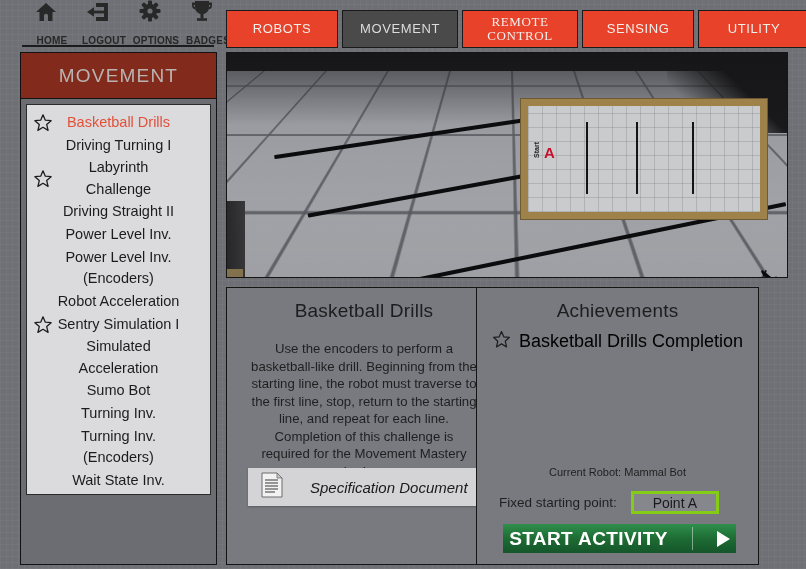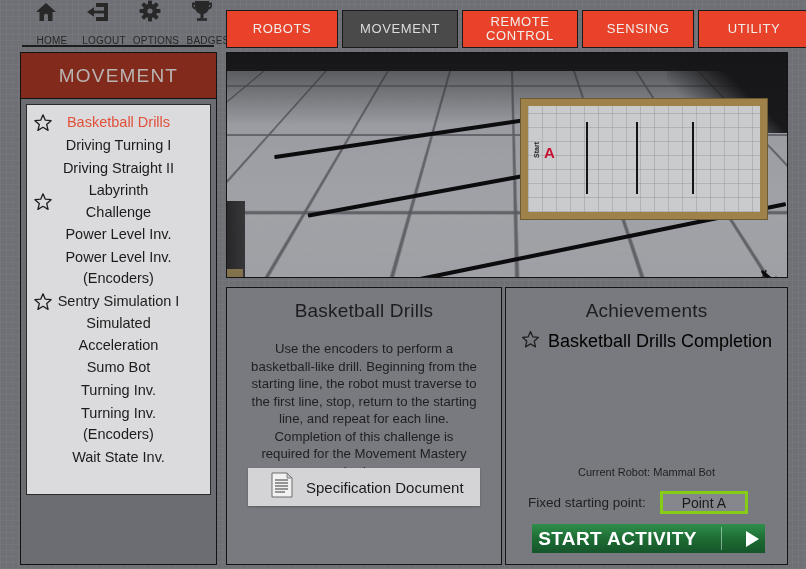--- a/index.html
+++ b/index.html
@@ -26,21 +26,21 @@
   }
   .navitem {
     width: 52px; display: flex; flex-direction: column;
     align-items: center; justify-content: flex-end; height: 44px;
     cursor: pointer;
   }
   .navitem .glyph { height: 26px; display:flex; align-items:center; justify-content:center; }
   .navitem .glyph svg { display:block; }
   .navitem .lbl {
     font-size: 10px; color: #272727; letter-spacing: 0.2px;
-    margin-top: 13px; font-weight: 400; padding-left: 12px;
+    margin-top: 13px; font-weight: 700; padding-left: 12px;
   }
   #navunderline {
     position: absolute; left: 22px; top: 45px; width: 192px; height: 2px;
     background: #1c1c1c;
   }
 
   
   #tabs {
     position: absolute; left: 226px; top: 10px;
     width: 578px; height: 38px;
@@ -56,21 +56,21 @@
     letter-spacing: 0.6px;
     line-height: 1.05;
     cursor: pointer;
     user-select: none;
     padding: 0 4px;
   }
   .tab.red { background: #e8432a; }
   .tab.active { background: #4a4a4a; color: #dcdcdc; }
   #tab-robots { width: 112px; }
   #tab-movement { width: 116px; }
-  #tab-remote { width: 116px; }
+  #tab-remote { width: 116px; font-family: Liberation Serif, serif; }
   #tab-sensing { width: 112px; }
   #tab-utility { width: 112px; }
 
   
   #sidebar {
     position: absolute; left: 20px; top: 52px;
     width: 197px; height: 513px;
     border: 1px solid #121212;
     background: #6b6d72;
   }
@@ -200,41 +200,42 @@
     font-size: 15px; font-weight: 700; color: #c8102e;
   }
 
   
   .panel {
     position: absolute; top: 287px; height: 278px;
     border: 1px solid #141414;
     background: #797a7f;
   }
   #panel-left { left: 226px; width: 276px; }
-  #panel-right { left: 505px; width: 283px; }
+  #panel-right { left: 476px; width: 283px; }
 
   .panel-title {
     text-align: center; font-size: 19px; color: #1d1d1f;
     margin-top: 12px; letter-spacing: 0.2px;
   }
   #desc {
     margin: 18px 22px 0 22px;
     text-align: center;
     font-size: 13.2px;
     color: #1f1f21;
     line-height: 1.33;
   }
   #spec-btn {
     position: absolute; left: 21px; top: 180px;
     width: 232px; height: 38px;
     background: #d4d4d6;
     display: flex; align-items: center;
-    padding-left: 22px; gap: 12px;
+    padding-left: 12px; gap: 26px;
     cursor: pointer;
     box-shadow: 0 1px 2px rgba(0,0,0,0.25);
+    font-style: italic;
   }
   #spec-btn .lbl { font-size: 15px; color: #1b1b1d; }
 
   
   #ach-row {
     margin-top: 8px; display: flex; align-items: center;
     justify-content: center; gap: 8px;
   }
   #ach-row .lbl { font-size: 18px; color: #000000; }
   #robot-line {
@@ -353,33 +354,36 @@
       <div class="litem selected">
         <span class="starbox"><svg width="20" height="20" viewBox="0 0 20 20">
             <path d="M10 1.8 L12.3 7.2 L18.1 7.7 L13.7 11.6 L15.1 17.4 L10 14.3 L4.9 17.4 L6.3 11.6 L1.9 7.7 L7.7 7.2 Z" fill="none" stroke="#1d1d1f" stroke-width="1.3" stroke-linejoin="round"></path>
           </svg></span>
         <span class="txt">Basketball Drills</span>
       </div>
       <div class="litem">
         <span class="txt">Driving Turning I</span>
       </div>
       <div class="litem">
-        <span class="txt">Driving Straight II</span>
-      </div>
-      <div class="litem">
         <span class="starbox"><svg width="20" height="20" viewBox="0 0 20 20">
             <path d="M10 1.8 L12.3 7.2 L18.1 7.7 L13.7 11.6 L15.1 17.4 L10 14.3 L4.9 17.4 L6.3 11.6 L1.9 7.7 L7.7 7.2 Z" fill="none" stroke="#1d1d1f" stroke-width="1.3" stroke-linejoin="round"></path>
           </svg></span>
         <span class="txt">Labyrinth Challenge</span>
       </div>
       <div class="litem">
+        <span class="txt">Driving Straight II</span>
+      </div>
+      <div class="litem">
         <span class="txt">Power Level Inv.</span>
       </div>
       <div class="litem">
         <span class="txt">Power Level Inv. (Encoders)</span>
+      </div>
+      <div class="litem">
+        <span class="txt">Robot Acceleration</span>
       </div>
       <div class="litem">
         <span class="starbox"><svg width="20" height="20" viewBox="0 0 20 20">
             <path d="M10 1.8 L12.3 7.2 L18.1 7.7 L13.7 11.6 L15.1 17.4 L10 14.3 L4.9 17.4 L6.3 11.6 L1.9 7.7 L7.7 7.2 Z" fill="none" stroke="#1d1d1f" stroke-width="1.3" stroke-linejoin="round"></path>
           </svg></span>
         <span class="txt">Sentry Simulation I</span>
       </div>
       <div class="litem">
         <span class="txt">Simulated Acceleration</span>
       </div>

